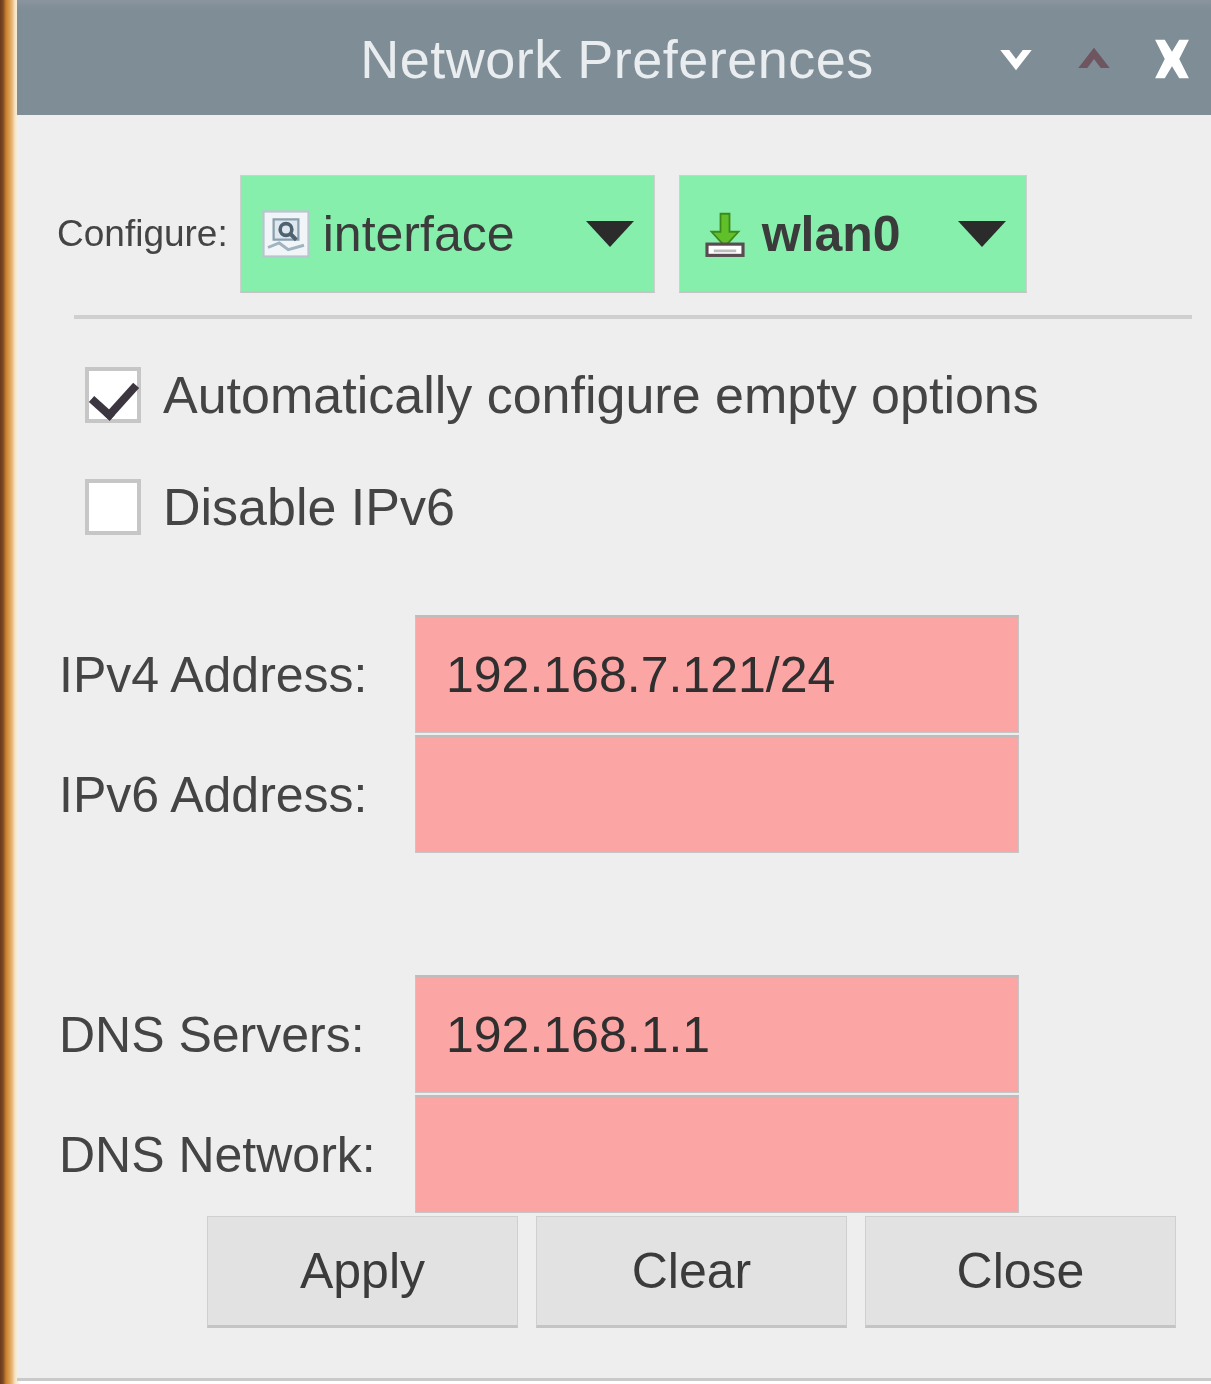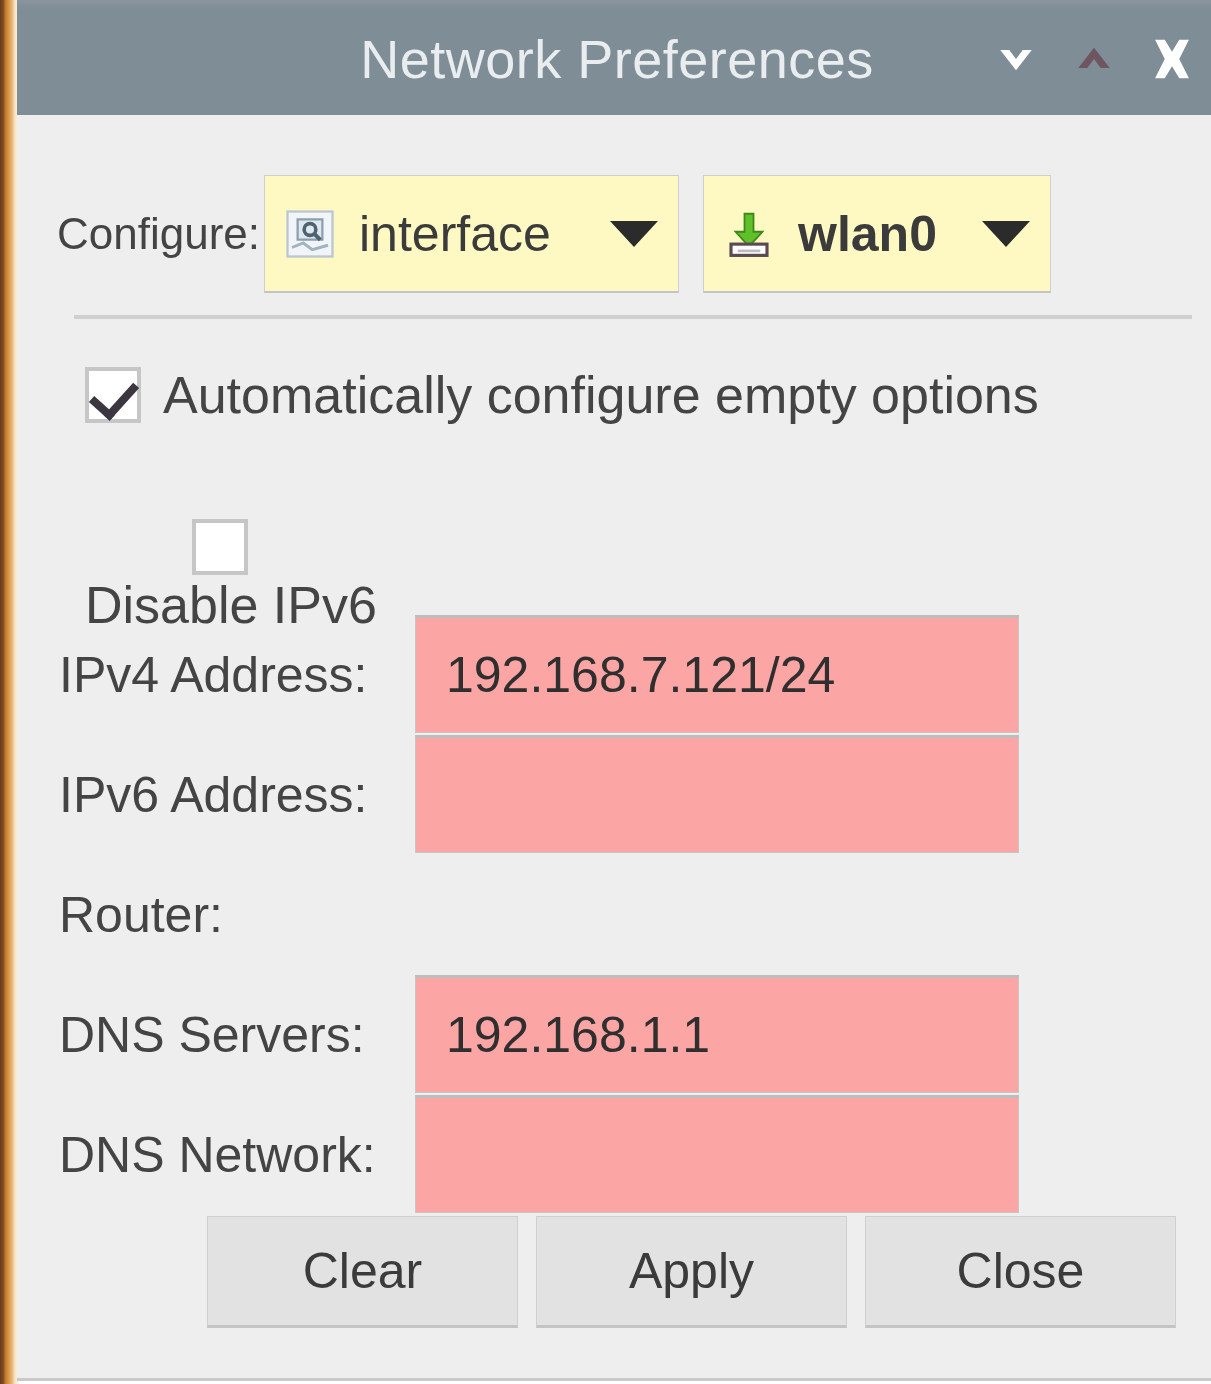--- a/index.html
+++ b/index.html
@@ -91,36 +91,35 @@
   #configure-row {
     position: absolute;
     left: 40px;
     top: 58px;
     width: 1130px;
     height: 122px;
     display: flex;
     align-items: center;
   }
   #configure-label {
-    font-size: 44px;
+    font-size: 37px;
     color: #444444;
     white-space: nowrap;
-    margin-right: 4px;
+    margin-right: 12px;
   }
   .combo-button {
-    background: #fef9c3;
+    background: #86efac;
     border: 1px solid #cfcfcf;
     border-bottom: 2px solid #c4c4c4;
     height: 118px;
     display: flex;
     align-items: center;
     padding: 0 20px 0 18px;
     box-sizing: border-box;
     cursor: pointer;
-    gap: 12px;
   }
   #combo-interface { width: 415px; margin-right: 24px; }
   #combo-wlan      { width: 348px; font-weight: bold; }
   .combo-icon {
     width: 54px; height: 54px;
     flex: 0 0 auto;
     margin-right: 10px;
     position: relative;
   }
   .combo-label {
@@ -150,21 +149,21 @@
 
   
   .check-row {
     position: absolute;
     left: 68px;
     display: flex;
     align-items: center;
     cursor: pointer;
   }
   #check-auto   { top: 250px; }
-  #check-ipv6   { top: 404px; flex-direction: column; }
+  #check-ipv6   { top: 362px; }
   .checkbox {
     width: 56px; height: 56px;
     background: #ffffff;
     border: 4px solid #c6c6c6;
     box-sizing: border-box;
     flex: 0 0 auto;
     position: relative;
     margin-right: 22px;
   }
   .checkbox.checked::after {
@@ -337,39 +336,38 @@
       </div>
 
       <div class="form-row">
         <span class="form-label">IPv6 Address:</span>
         <div class="form-input">
           <span class="value"></span>
         </div>
       </div>
 
       <div class="form-row">
-        <span class="form-label">Router:</span>
       </div>
 
       <div class="form-row">
         <span class="form-label">DNS Servers:</span>
         <div class="form-input">
           <span class="value">192.168.1.1</span>
         </div>
       </div>
 
       <div class="form-row">
         <span class="form-label">DNS Network:</span>
         <div class="form-input">
           <span class="value"></span>
         </div>
       </div>
 
     </div>
 
     <div id="button-bar">
+      <div class="action-button">Apply</div>
       <div class="action-button">Clear</div>
-      <div class="action-button">Apply</div>
       <div class="action-button">Close</div>
     </div>
 
   </div>
 </div>
 
 </body></html>

